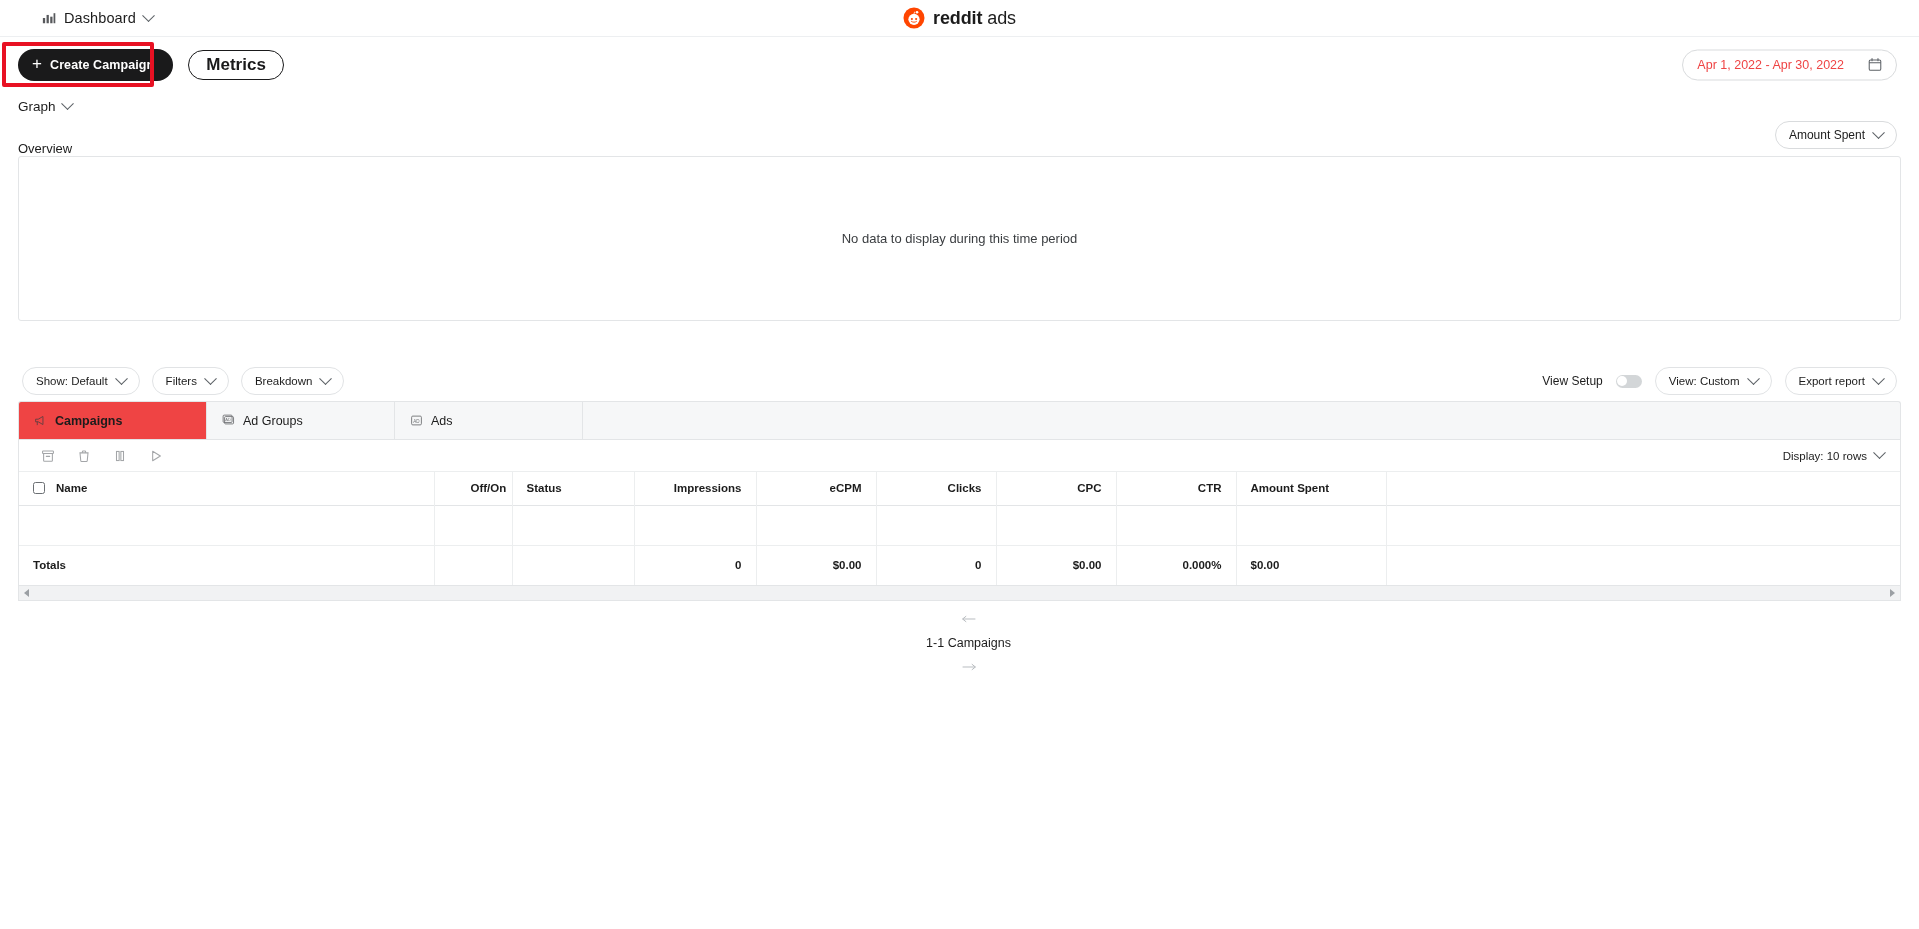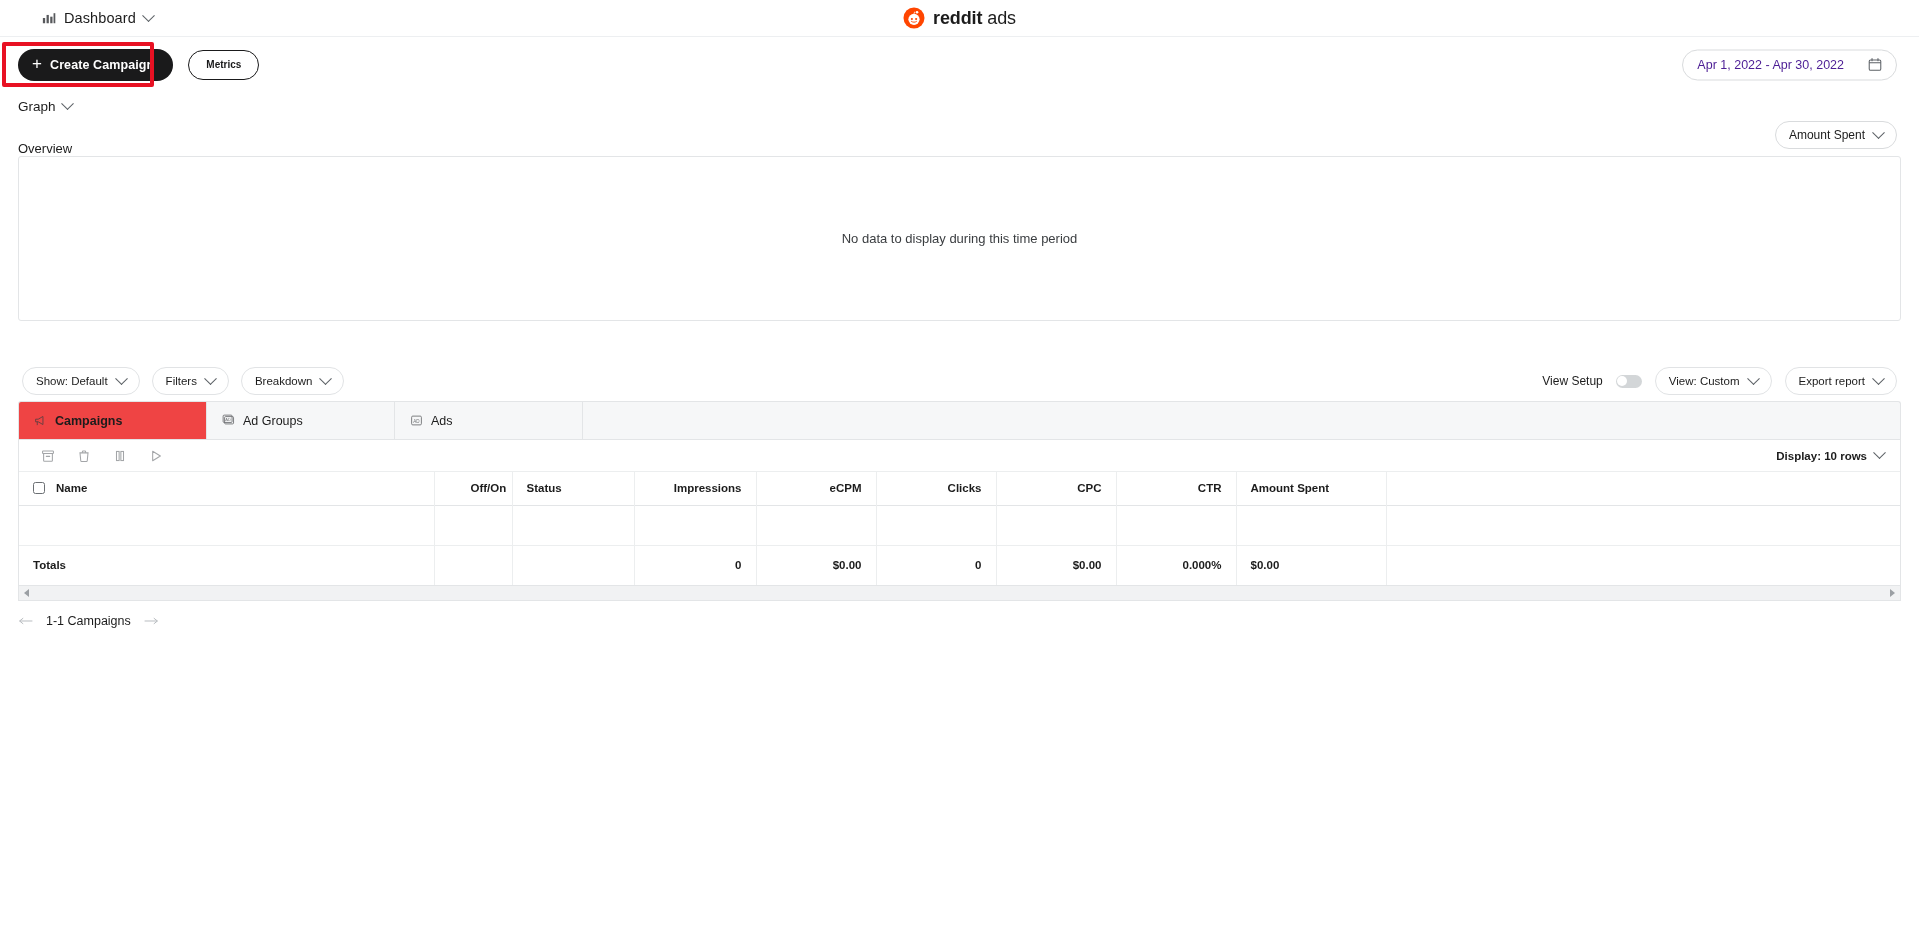--- a/index.html
+++ b/index.html
@@ -83,39 +83,39 @@
   }
   .plus {
     font-size: 17px; font-weight: 400; line-height: 1; position: relative; top: -1px;
   }
   .btn-outline {
     height: 30px;
     padding: 0 17px;
     border-radius: 40px;
     background: #ffffff;
     border: 1.2px solid #1a1a1b;
-    font-size: 10px;
+    font-size: 17px;
     font-weight: 700;
     color: #1a1a1b;
     cursor: pointer;
     display: flex; align-items: center;
   }
   .btn-metrics { margin-left: 15px; }
   .daterange {
     position: absolute; right: 22px; top: 50%;
     transform: translateY(-50%);
     height: 31px;
     min-width: 200px;
     padding: 0 14px;
     border-radius: 40px;
     border: 1px solid #d9dbdd;
     background: #fff;
     display: flex; align-items: center; justify-content: space-between;
     gap: 24px;
-    font-size: 12.5px; color: #4c1d95;
+    font-size: 12.5px; color: #ef4444;
     cursor: pointer;
   }
   .cal-ico { width: 14px; height: 14px; flex: 0 0 auto; }
 
   
   .graph-head {
     padding: 7px 0 0 18px;
     display: flex; align-items: center; gap: 7px;
     cursor: pointer;
   }
@@ -222,21 +222,21 @@
     height: 32px;
     display: flex; align-items: center; gap: 22px;
     padding-left: 22px;
     border-bottom: 1px solid #eceeef;
   }
   .tico { width: 14px; height: 14px; cursor: pointer; opacity: .62; }
   .display-rows {
     position: absolute; right: 16px; top: 50%;
     transform: translateY(-50%);
     display: flex; align-items: center; gap: 8px;
-    font-size: 11.5px; color: #1c1c1c; cursor: pointer; font-weight: bold;
+    font-size: 11.5px; color: #1c1c1c; cursor: pointer;
   }
   table { width: 100%; border-collapse: collapse; table-layout: fixed; }
   th, td {
     font-size: 11.5px;
     font-weight: 400;
     color: #1c1c1c;
     padding: 0 14px;
     border-right: 1px solid #eceeef;
     text-align: right;
     height: 33px;
@@ -289,21 +289,21 @@
     border-top: 4px solid transparent;
     border-bottom: 4px solid transparent;
     border-left: 5px solid #9b9fa3;
   }
 
   
   .pager {
     margin-top: 13px;
     padding-left: 18px;
     display: flex; align-items: center; gap: 12px;
-    font-size: 12.5px; color: #1c1c1c;
+    font-size: 12.5px; color: #1c1c1c; flex-direction: column;
   }
   .pg-arrow { width: 16px; height: 10px; cursor: pointer; }
 </style>
 </head>
 <body>
 
 <div class="topbar">
   <div class="nav-left">
     <svg class="tab-ico" viewBox="0 0 16 16" style="width:14px;height:14px;opacity:.85">
       <rect x="1" y="8" width="2.6" height="6" fill="#3a3d40"></rect>

